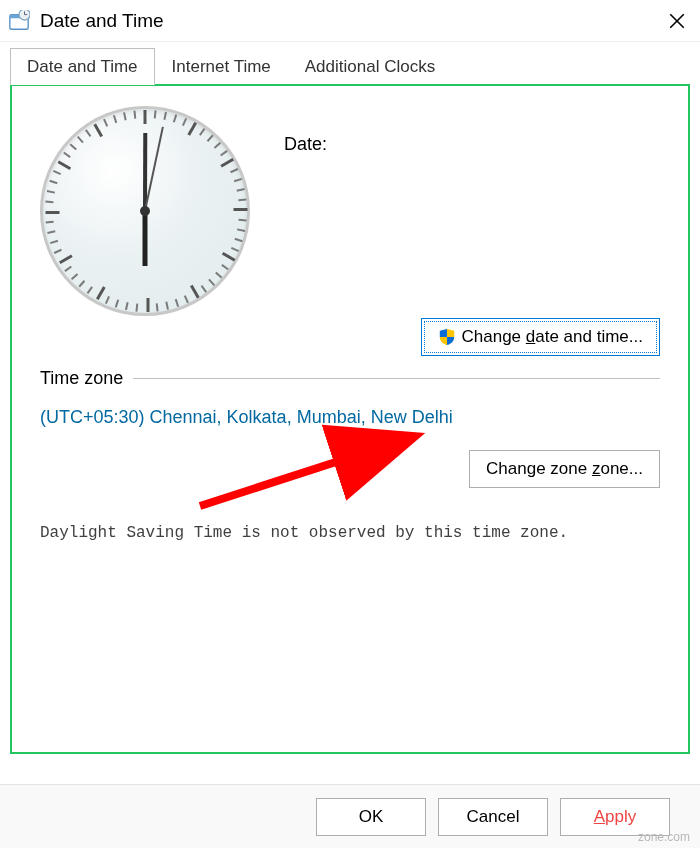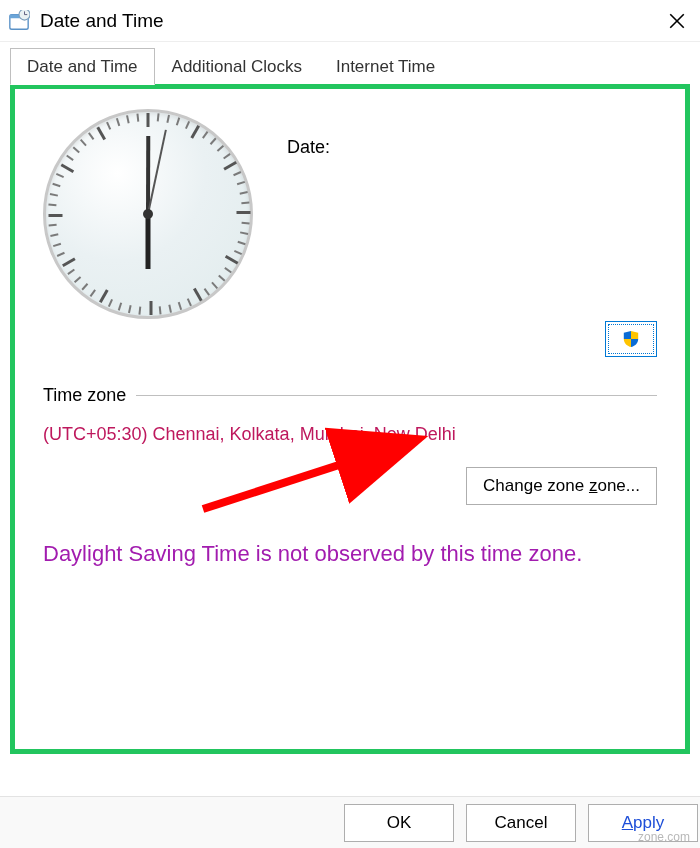--- a/index.html
+++ b/index.html
@@ -7,55 +7,55 @@
     
     .titlebar { height: 42px; display: flex; align-items: center; padding: 0 8px; border-bottom: 1px solid #eee; position: relative; }
     .titlebar-icon { width: 22px; height: 22px; margin-right: 10px; display: flex; align-items: center; justify-content: center; }
     .titlebar-title { font-size: 19px; font-weight: 400; color: #000; flex: 1; }
     .close-btn { width: 30px; height: 30px; display: flex; align-items: center; justify-content: center; cursor: pointer; }
     
     .tabs-row { display: flex; margin: 6px 0 0 10px; position: relative; z-index: 2; }
     .tab { padding: 8px 16px 7px; font-size: 17px; color: #333; border: 1px solid transparent; cursor: pointer; white-space: nowrap; }
     .tab.active { border: 1px solid #bfbfbf; border-bottom: 1px solid #fff; background: #fff; }
     
-    .content-panel { margin: -1px 10px 0 10px; border: 5px solid #22c55e; padding: 20px 28px; min-height: 670px; position: relative; }
+    .content-panel { margin: -1px 10px 0 10px; border: 2px solid #22c55e; padding: 20px 28px; min-height: 670px; position: relative; }
     
     .top-row { display: flex; gap: 34px; }
     .clock-face { width: 210px; height: 210px; border-radius: 50%; border: 3px solid #c8c8c8; background: radial-gradient(circle at 35% 30%, #ffffff 0%, #eaf1f3 45%, #e0ebec 100%); position: relative; box-shadow: 0 2px 4px rgba(0,0,0,0.08) inset; }
     .clock-tick { position: absolute; left: 50%; top: 50%; width: 2px; height: 8px; background: #7a7a7a; transform-origin: 50% 0; }
     .clock-tick.big { width: 3px; height: 14px; background: #555; }
     .hand { position: absolute; left: 50%; top: 50%; transform-origin: 50% 0; }
     .hand-hour   { width: 5px; height: 55px; background: #222; z-index: 3; }
     .hand-minute { width: 4px; height: 78px; background: #333; z-index: 4; }
     .hand-second { width: 2px; height: 86px; background: #555; z-index: 5; }
     .center-dot { position: absolute; left: 50%; top: 50%; width: 10px; height: 10px; border-radius: 50%; background: #333; transform: translate(-50%, -50%); z-index: 6; }
     
     .dt-info { padding-top: 28px; font-size: 18px; color: #000; }
     .dt-label { margin-bottom: 8px; }
     .dt-value { margin-bottom: 30px; }
     
     .btn-row-right { display: flex; justify-content: flex-end; margin-top: 2px; }
     .win-btn { font-size: 17px; padding: 8px 16px; border: 1px solid #aeaeae; background: #ffffff; cursor: pointer; display: inline-flex; align-items: center; gap: 6px; white-space: nowrap; }
     .win-btn.focus { border: 1px solid #0078d4; border-style: solid; outline: 1px dotted #0078d4; outline-offset: -4px; }
     
-    .fieldset-row { display: flex; align-items: center; margin: 28px 0 10px; gap: 10px; }
+    .fieldset-row { display: flex; align-items: center; margin: 12px 0 10px; gap: 10px; }
     .fieldset-label { font-size: 18px; color: #000; white-space: nowrap; }
     .fieldset-line { flex: 1; height: 1px; background: #bfbfbf; }
     
-    .tz-text { font-size: 18px; color: #be185d; margin: 18px 0 22px; }
-    
-    .dst-text { font-size: 22px; color: #a21caf; margin-top: 36px; }
+    .tz-text { font-size: 18px; color: #0369a1; margin: 18px 0 22px; }
+    
+    .dst-text { font-size: 16px; color: #404040; margin-top: 36px; font-family: Liberation Mono, monospace; }
     
     .underline-char { text-decoration: underline; }
     
     .shield { width: 18px; height: 18px; }
     
-    .bottom-bar { position: absolute; left: 0; right: 0; bottom: 0; height: 52px; background: #f9f9f9; border-top: 1px solid #e3e3e3; display: flex; align-items: center; justify-content: flex-end; padding: 0 2px; gap: 12px; }
+    .bottom-bar { position: absolute; left: 0; right: 0; bottom: 0; height: 64px; background: #f9f9f9; border-top: 1px solid #e3e3e3; display: flex; align-items: center; justify-content: flex-end; padding: 0 30px; gap: 12px; }
     .bottom-bar .win-btn { min-width: 110px; justify-content: center; padding: 8px 12px; }
-    .btn-disabled { color: #1d4ed8; }
+    .btn-disabled { color: #ef4444; }
     
     .arrow-ann { position: absolute; pointer-events: none; z-index: 50; }
     
     .watermark { position: absolute; bottom: 4px; right: 10px; font-size: 12px; color: #b8b8b8; z-index: 60; }
   </style>
 </head>
 <body>
 
 <div class="titlebar">
   <span class="titlebar-icon">
@@ -71,22 +71,22 @@
   <span class="close-btn">
     <svg viewBox="0 0 16 16" width="18" height="18">
       <line x1="2" y1="2" x2="14" y2="14" stroke="#000" stroke-width="1.4"></line>
       <line x1="14" y1="2" x2="2" y2="14" stroke="#000" stroke-width="1.4"></line>
     </svg>
   </span>
 </div>
 
 <div class="tabs-row">
   <div class="tab active">Date and Time</div>
+  <div class="tab">Internet Time</div>
   <div class="tab">Additional Clocks</div>
-  <div class="tab">Internet Time</div>
 </div>
 
 <div class="content-panel">
 
   <div class="top-row">
 
     <div class="clock-face" id="clock">
       <div class="center-dot"></div>
     <div class="clock-tick big" style="transform: rotate(0deg) translate(-50%, -101px);"></div>
         <div class="clock-tick" style="transform: rotate(6deg) translate(-50%, -101px);"></div>
@@ -160,20 +160,23 @@
 
   <div class="btn-row-right">
     <button class="win-btn focus">
       <svg class="shield" viewBox="0 0 20 20">
         <path d="M10 1 L18 3 V10 C18 15 14 18 10 19 C6 18 2 15 2 10 V3 Z" fill="#fff"></path>
         <path d="M10 1 L18 3 V10 L10 10 Z" fill="#ffc400"></path>
         <path d="M10 1 L2 3 V10 L10 10 Z" fill="#0b6cd6"></path>
         <path d="M10 10 L18 10 C18 15 14 18 10 19 Z" fill="#0b6cd6"></path>
         <path d="M10 10 L2 10 C2 15 6 18 10 19 Z" fill="#ffc400"></path>
       </svg>
+      <span>
+        <span>Change </span><span class="underline-char">d</span><span>ate and time...</span>
+      </span>
     </button>
   </div>
 
   <div class="fieldset-row">
     <span class="fieldset-label">Time zone</span>
     <span class="fieldset-line"></span>
   </div>
 
   <div class="tz-text">(UTC+05:30) Chennai, Kolkata, Mumbai, New Delhi</div>
 

